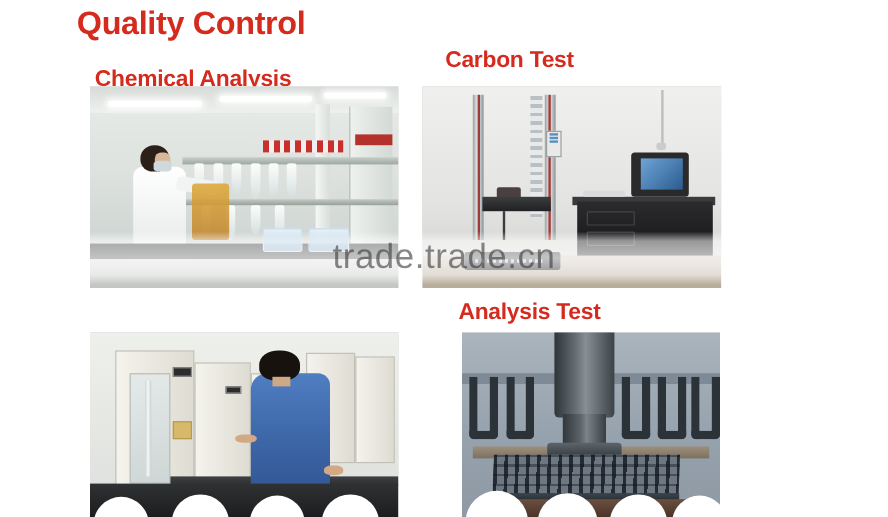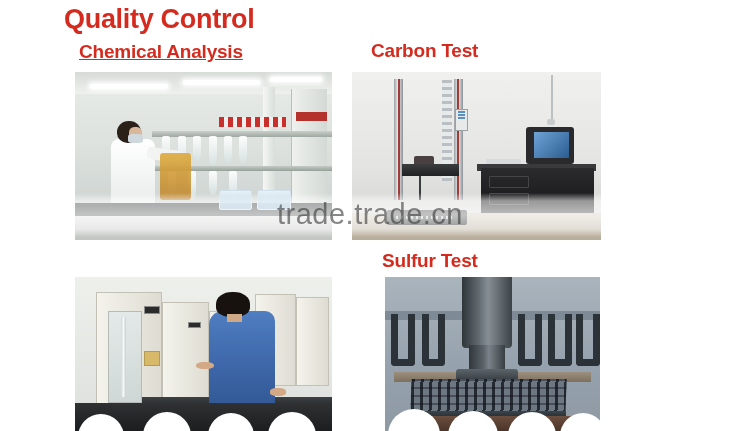--- a/index.html
+++ b/index.html
@@ -28,21 +28,21 @@
     white-space: nowrap;
   }
   .sec-title {
     position: absolute;
     font-size: 19px;
     font-weight: bold;
     color: #d52b1e;
     letter-spacing: -0.2px;
     white-space: nowrap;
   }
-  #t-chem  { left: 79px;  top: 41px; text-decoration: underline; }
+  #t-chem  { left: 79px;  top: 56px; text-decoration: underline; }
   #t-ten   { left: 371px; top: 40px; }
   #t-carb  { left: 79px;  top: 250px; }
   #t-load  { left: 382px; top: 250px; }
 
   
   .photo {
     position: absolute;
     overflow: hidden;
     background: #cfcfcf;
   }
@@ -477,21 +477,21 @@
       <div class="s3-benchleg"></div>
       <div class="s3-worker"></div>
       <div class="s3-head"></div>
       <div class="s3-neck"></div>
       <div class="s3-hand"></div>
       <div class="s3-hand2"></div>
       <div class="s3-floor"></div>
     </div>
   </div>
 
-  <div class="sec-title" id="t-load">Sulfur Test</div>
+  <div class="sec-title" id="t-load">Analysis Test</div>
   <div class="photo" id="ph-load">
     <div class="scene">
       <div class="s4-bg"></div>
       <div class="s4-backbar"></div>
       <div class="s4-bracket s4-b1"></div>
       <div class="s4-bracket s4-b2"></div>
       <div class="s4-bracket s4-b3"></div>
       <div class="s4-bracket s4-b4"></div>
       <div class="s4-bracket s4-b5"></div>
       <div class="s4-table"></div>

